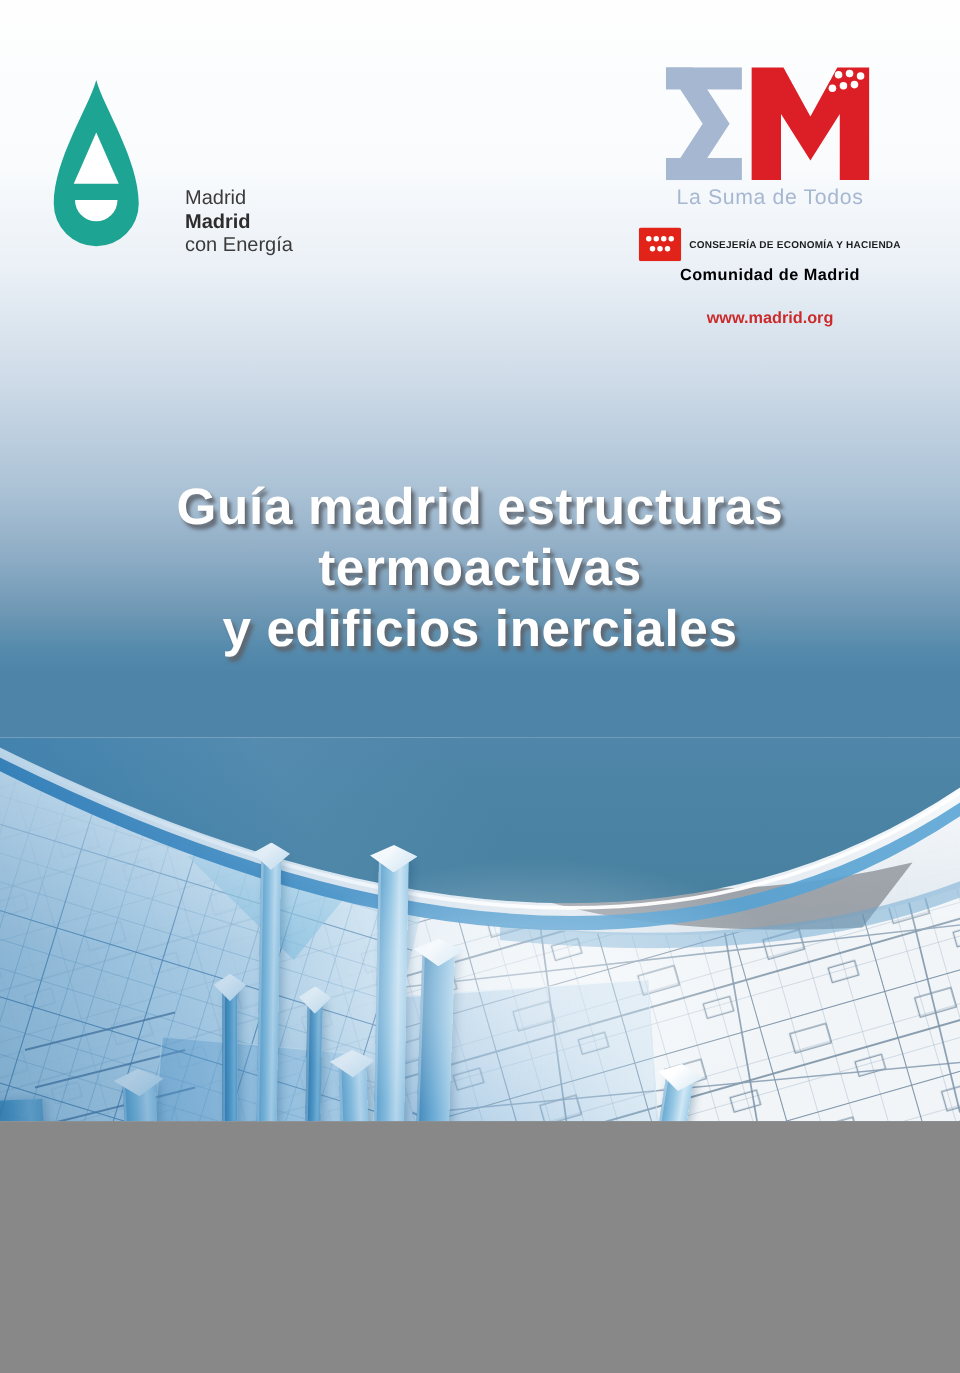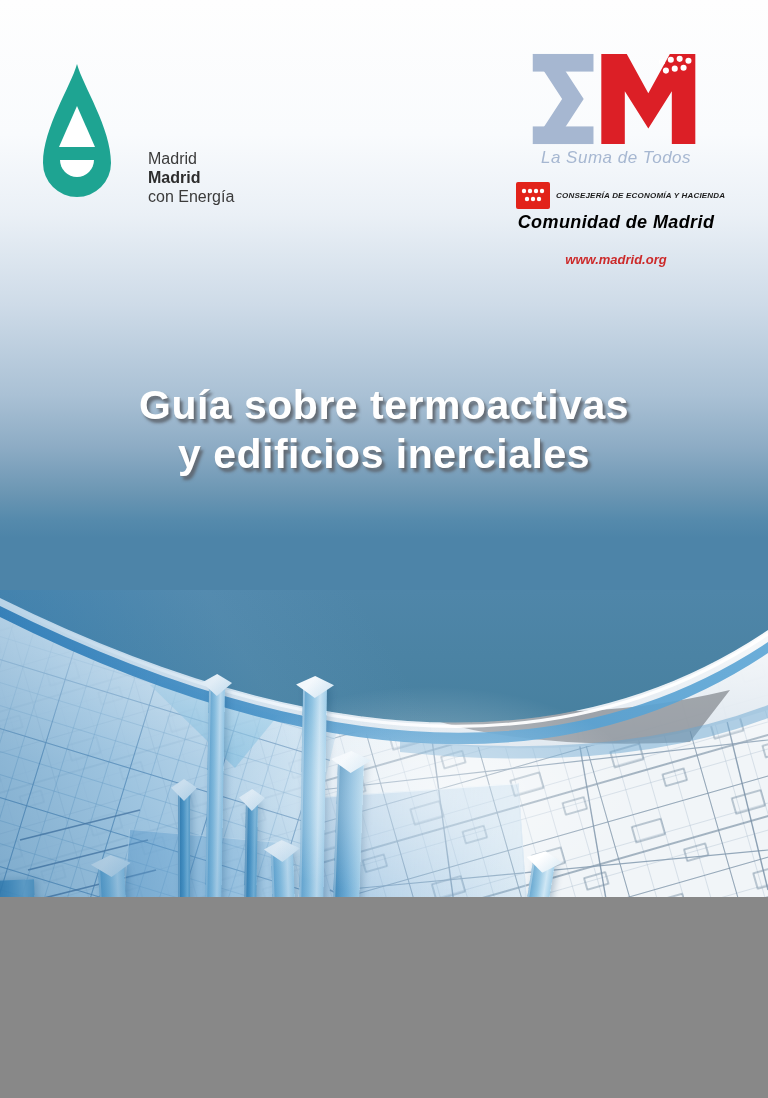--- a/index.html
+++ b/index.html
@@ -8,27 +8,27 @@
     font-family:"Liberation Sans",sans-serif;
     background:linear-gradient(180deg,
       #fefefe 0%,#f9fbfd 15%,#eaf0f6 24%,#cedbe8 34%,
       #aac1d5 44%,#8cabc4 50%,#6b96b3 55%,#558aac 58%,#4d84a8 60%,#4d84a8 100%);
   }
   
   .hdr-left{position:absolute;left:40px;top:62px;display:flex;align-items:flex-end;}
   .drop{width:74px;height:148px;}
   .energy-text{margin-left:34px;margin-bottom:4px;font-size:16px;line-height:19px;color:#3b3b3b;}
   .energy-text .b{font-weight:bold;color:#2d2d2d;}
-  .hdr-right{position:absolute;right:52px;top:52px;width:200px;text-align:center;font-style:italic;}
+  .hdr-right{position:absolute;right:52px;top:52px;width:200px;text-align:center;}
   .sigma-m{width:168px;height:94px;display:block;margin:0 auto;}
   .tagline{margin-top:2px;font-size:17px;letter-spacing:.5px;color:#a6b7d1;}
-  .dept-row{margin-top:14px;display:flex;align-items:center;justify-content:flex-start;gap:6px;}
+  .dept-row{margin-top:14px;display:flex;align-items:center;justify-content:center;gap:6px;}
   .flag{width:34px;height:27px;flex:0 0 auto;}
   .dept{font-size:8px;font-weight:bold;color:#1c1c1c;letter-spacing:.2px;white-space:nowrap;}
-  .org{margin-top:3px;font-size:18px;font-weight:bold;color:#000;letter-spacing:.4px;white-space:nowrap;}
+  .org{margin-top:3px;font-size:13px;font-weight:bold;color:#000;letter-spacing:.4px;white-space:nowrap;}
   .url{margin-top:19px;font-size:13px;font-weight:bold;color:#cc2a2a;}
   
   .title{
     position:absolute;left:0;right:0;top:381px;text-align:center;
     font-size:41px;line-height:49px;font-weight:bold;color:#fff;letter-spacing:.5px;
     text-shadow:3px 4px 3px rgba(92,98,106,.85), 1px 1px 1px rgba(120,126,132,.6);
   }
   
   .hero{position:absolute;left:0;top:590px;width:768px;height:508px;overflow:hidden;}
   .hero svg.base{position:absolute;left:0;top:0;z-index:1;}
@@ -99,21 +99,22 @@
           <circle cx="23" cy="17" r="2.2"></circle>
         </g>
       </svg>
       <span class="dept">CONSEJERÍA DE ECONOMÍA Y HACIENDA</span>
     </div>
     <div class="org">Comunidad de Madrid</div>
     <div class="url">www.madrid.org</div>
   </div>
 
   <div class="title">
-    <div>Guía sobre termoactivas</div>
+    <div>Guía madrid estructuras</div>
+    <div>termoactivas</div>
     <div>y edificios inerciales</div>
   </div>
 
   <div class="hero">
     <svg class="base" width="768" height="508" viewBox="0 0 768 508">
       <defs>
         <pattern id="gp1" width="26" height="26" patternUnits="userSpaceOnUse" patternTransform="rotate(-16)">
           <path d="M0 0H26M0 0V26" stroke="#9bb0c4" stroke-width="0.8" fill="none"></path>
         </pattern>
         <pattern id="gp1b" width="104" height="78" patternUnits="userSpaceOnUse" patternTransform="rotate(-16)">

